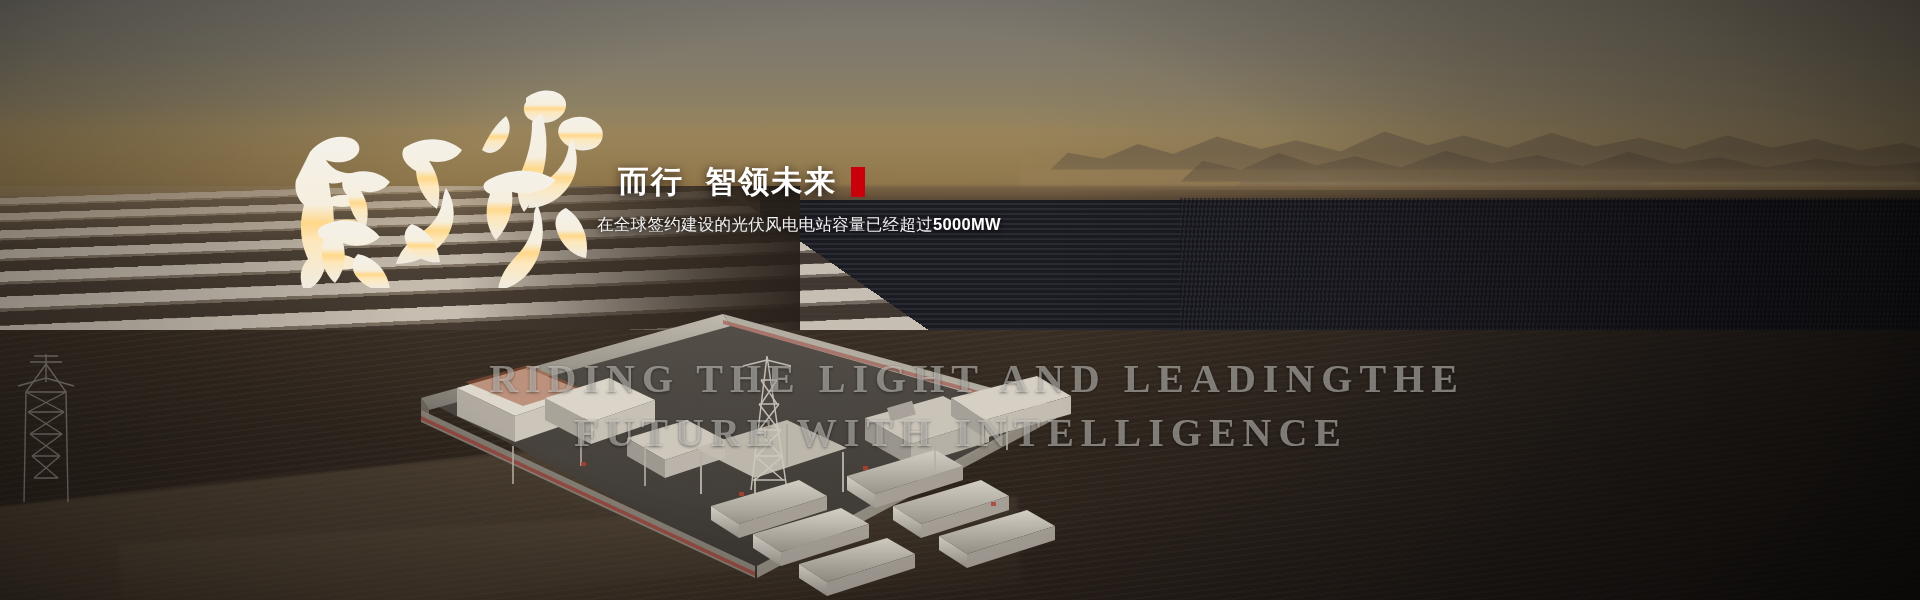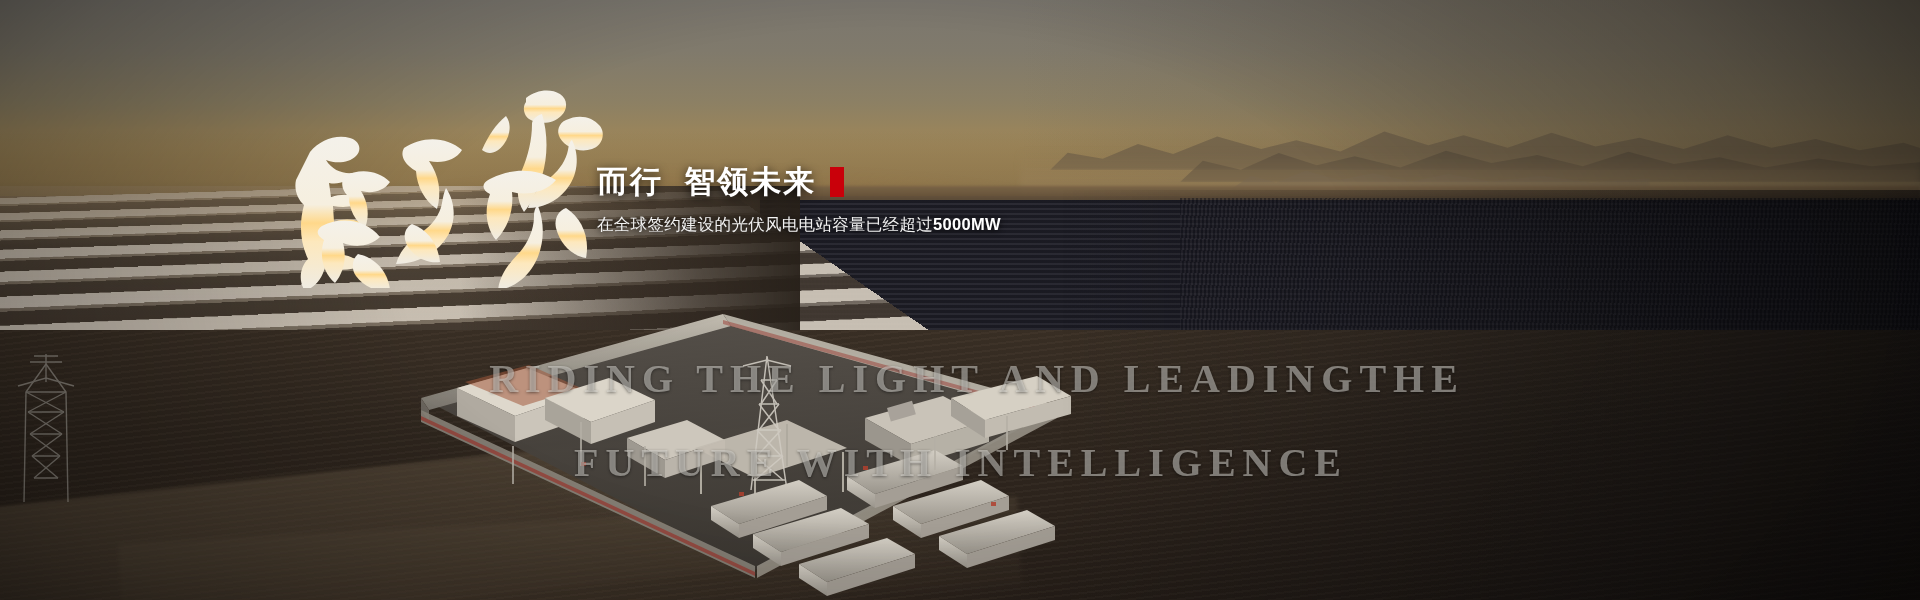--- a/index.html
+++ b/index.html
@@ -191,21 +191,21 @@
   .calligraphy svg{ display:block; }
 
   
   .copy{ position:absolute; left:597px; top:165px; width:760px; }
   .headline{
     display:flex; align-items:center; gap:14px;
     font-size:31px; font-weight:700; color:#ffffff; letter-spacing:2px;
     text-shadow:0 2px 10px rgba(0,0,0,.75);
     line-height:1.12;
   }
-  .headline-text{ white-space:pre; }
+  .headline-text{ white-space:pre;margin-left:21px; }
   .marker{ width:14px; height:30px; background:#c9000a; display:inline-block; flex:none; }
   .sub{
     margin-top:12px; font-size:16.5px; color:#f2f2f2; letter-spacing:.3px;
     text-shadow:0 1px 6px rgba(0,0,0,.9); line-height:1.55; white-space:nowrap;
   }
   .sub b{ font-weight:700; color:#ffffff; }
   .sub.second{ margin-top:2px; }
 
   
   .en{
@@ -214,21 +214,21 @@
   }
   .en-line{
     font-family:"Liberation Serif", serif;
     font-size:40px; font-weight:700; letter-spacing:7px;
     color:rgba(228,226,220,.50);
     text-shadow:0 1px 3px rgba(0,0,0,.45);
     line-height:1.34;
     white-space:pre;
   }
   .en-line.l1{ padding-left:34px; }
-  .en-line.l2{ padding-left:2px;margin-top:30px; }
+  .en-line.l2{ padding-left:2px; }
 </style>
 </head>
 <body>
 
 <div class="banner">
 
   <div class="sky"></div>
   <div class="sunglow"></div>
   <div class="sunglow2"></div>
   <div class="sky-haze"></div>

